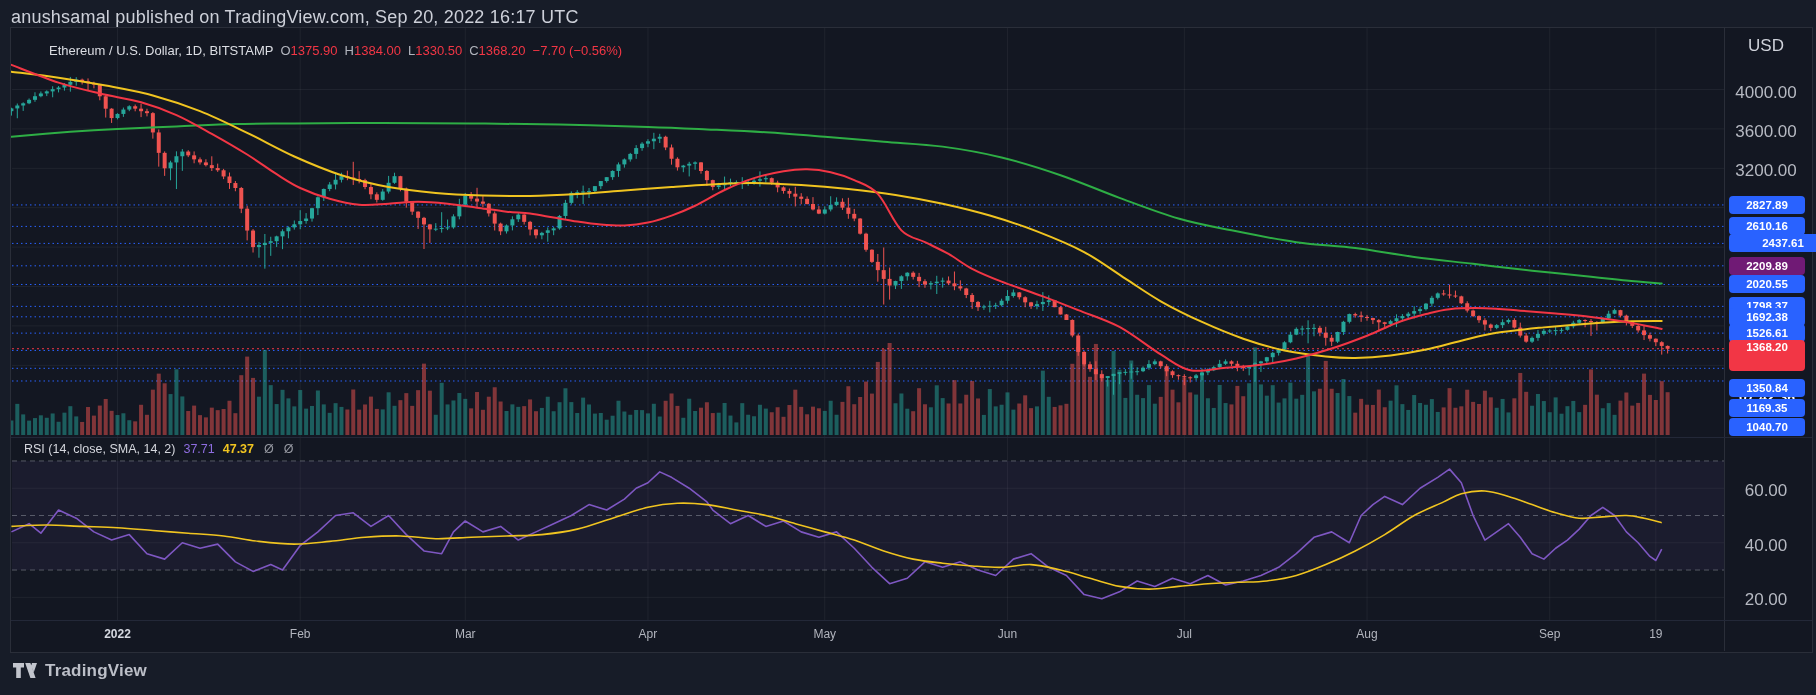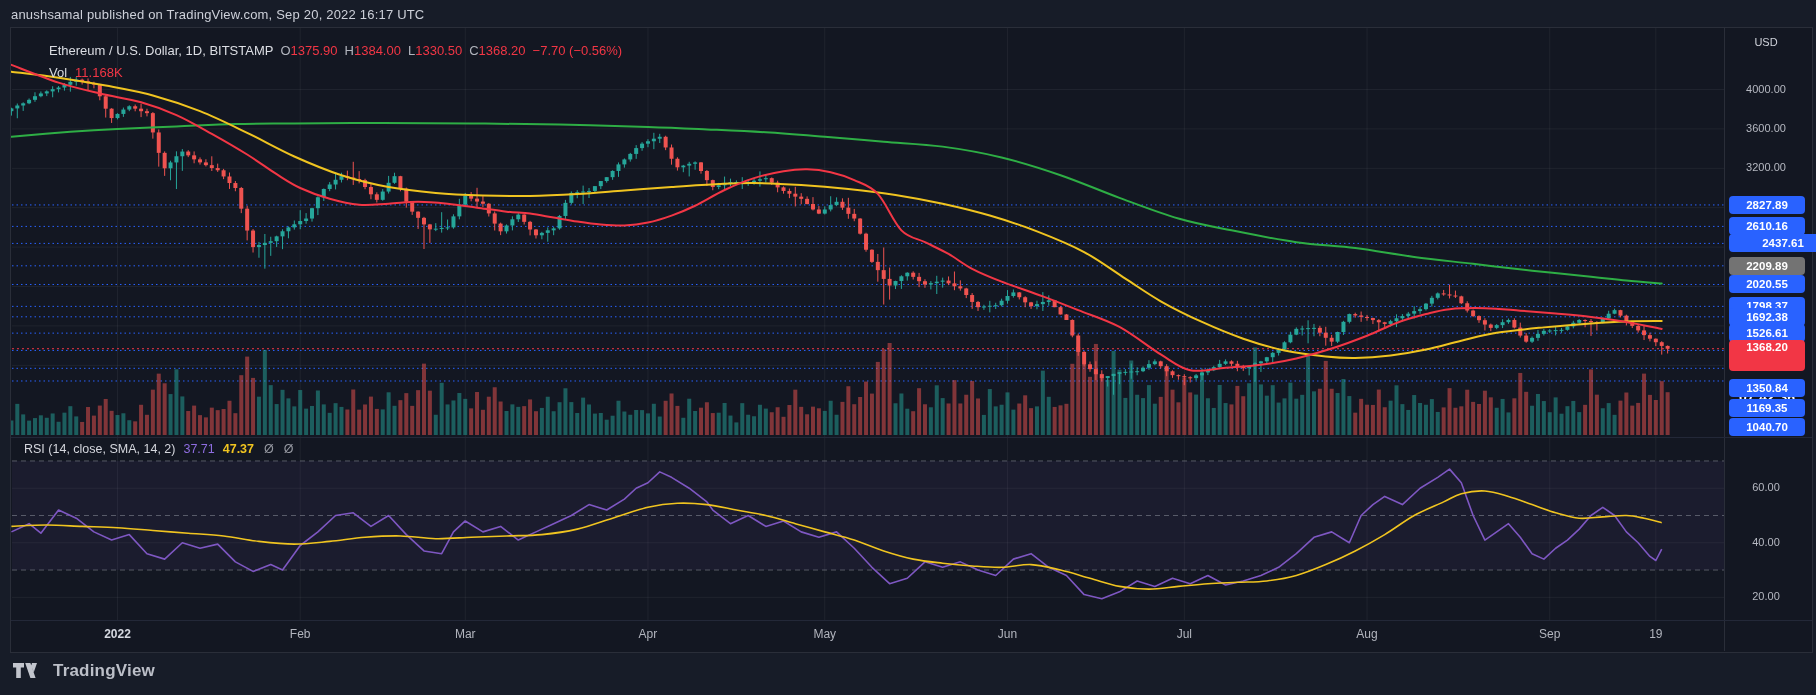--- a/index.html
+++ b/index.html
@@ -1,23 +1,23 @@
 <!DOCTYPE html>
 <html><head>
 <meta charset="utf-8">
 <style>
   html,body{margin:0;padding:0;background:#171c28;width:1816px;height:695px;overflow:hidden;
     font-family:"Liberation Sans",sans-serif;-webkit-font-smoothing:antialiased;}
-  .attr{position:absolute;left:11px;top:7px;font-size:13px;color:#cdd0d9;letter-spacing:.2px;}
+  .attr{position:absolute;left:11px;top:7px;font-size:18px;color:#cdd0d9;letter-spacing:.2px;}
   #chart{position:absolute;left:10px;top:27px;width:1801px;height:624px;background:#131722;
     border:1px solid #2a2e39;box-sizing:content-box;}
   #plot{position:absolute;left:0;top:0;}
   .sep{position:absolute;left:0;right:0;height:1px;background:#232838;}
   #axiscol{position:absolute;left:1713px;top:0;width:88px;height:623px;border-left:1px solid #2a2e39;}
-  .axlab{position:absolute;left:0;width:82px;text-align:center;font-size:11px;color:#b6b9c2;}
+  .axlab{position:absolute;left:0;width:82px;text-align:center;font-size:17px;color:#b6b9c2;}
   .pb{position:absolute;left:4px;width:76px;height:18px;border-radius:4px;color:#fff;
     font-size:11.5px;font-weight:bold;text-align:center;line-height:18px;}
   .pb.red{height:31px;line-height:15px;font-size:11.5px;}
   .pb.red .t2{font-weight:bold;font-size:14px;line-height:13px;margin-top:36px;}
   #timeaxis{position:absolute;left:0;top:592px;width:1713px;height:42px;}
   .tlab{position:absolute;top:7px;transform:translateX(-50%);font-size:12px;color:#b2b5be;white-space:nowrap;}
   .tlab.bold{font-weight:bold;color:#d5d8e0;}
   .lg{position:absolute;left:38px;top:15px;font-size:13px;color:#d8dade;white-space:nowrap;}
   .lg .row{height:22px;line-height:15px;}
   .lg .sym{color:#dcdee4;}
@@ -25,21 +25,21 @@
   .lg .v{color:#f23645;}
   .lg .chg{color:#f23645;margin-left:7px;}
   .lg .volv{color:#f23645;margin-left:8px;}
   .lg .s20{color:#f23645;margin-left:12px;}
   .lg .s50{color:#f0c420;font-weight:bold;margin-left:10px;}
   .lg .s200{color:#2eae45;font-weight:bold;margin-left:10px;}
   .rsilg{position:absolute;left:13px;top:414px;font-size:12.5px;color:#d4d6dd;white-space:nowrap;}
   .rsilg .v1{color:#8e6de0;margin-left:8px;}
   .rsilg .v2{color:#f0c420;font-weight:bold;margin-left:8px;}
   .rsilg .nul{color:#9598a1;margin-left:10px;}
-  .brand{position:absolute;left:13px;top:661px;display:flex;align-items:center;gap:16px;}
+  .brand{position:absolute;left:13px;top:661px;display:flex;align-items:center;gap:8px;}
   .brand span{font-size:17px;font-weight:bold;color:#bcbfc8;letter-spacing:.2px;}
 </style>
 </head>
 <body>
 
 <div class="attr">anushsamal published on TradingView.com, Sep 20, 2022 16:17 UTC</div>
 
 <div id="chart">
   <svg id="plot" width="1713" height="623">
       <line x1="106.5" x2="106.5" y1="0" y2="592" stroke="rgba(255,255,255,0.055)"></line>
@@ -929,38 +929,35 @@
       <path d="M0.40800000000000125 43.76999999999998 C8.26666666666667 44.75499999999999,31.842666666666666 47.38166666666667,47.56 49.68000000000001 C63.27733333333334 51.978333333333346,78.99466666666667 54.60500000000001,94.712 57.56 C110.42933333333333 60.51499999999999,126.14666666666668 63.141666666666644,141.864 67.40999999999997 C157.58133333333333 71.6783333333333,173.2986666666667 76.93166666666663,189.01600000000002 83.16999999999996 C204.73333333333335 89.40833333333329,220.45066666666668 97.28833333333331,236.168 104.83999999999997 C251.88533333333334 112.39166666666664,267.60266666666666 121.42083333333329,283.32 128.47999999999996 C299.0373333333333 135.53916666666663,314.75466666666665 142.10583333333332,330.472 147.195 C346.1893333333333 152.28416666666666,361.9066666666667 156.05999999999997,377.624 159.015 C393.34133333333335 161.97,409.0586666666667 163.52958333333333,424.776 164.925 C440.49333333333334 166.3204166666667,456.21066666666667 166.89499999999998,471.928 167.3875 C487.6453333333333 167.88,503.3626666666666 168.12625,519.0799999999999 167.88 C534.7973333333332 167.63375,550.5146666666666 166.81291666666664,566.232 165.90999999999997 C581.9493333333334 165.0070833333333,597.6666666666666 163.61166666666665,613.384 162.46249999999998 C629.1013333333334 161.3133333333333,644.8186666666668 160.08208333333332,660.5360000000001 159.015 C676.2533333333333 157.94791666666666,693.9353333333333 156.71666666666667,707.688 156.06 C721.4406666666666 155.40333333333334,729.2993333333334 154.91083333333333,743.052 155.075 C756.8046666666667 155.23916666666665,774.4866666666667 156.05999999999995,790.2040000000001 157.04499999999996 C805.9213333333335 158.02999999999997,821.6386666666667 159.34333333333333,837.356 160.985 C853.0733333333333 162.6266666666667,868.7906666666668 164.43249999999998,884.508 166.89499999999998 C900.2253333333333 169.3575,915.9426666666666 172.3125,931.66 175.76 C947.3773333333334 179.20749999999998,963.0946666666666 182.98333333333332,978.812 187.57999999999998 C994.5293333333334 192.17666666666665,1010.2466666666667 197.26583333333332,1025.964 203.33999999999997 C1041.6813333333332 209.41416666666663,1058.3809999999999 216.14499999999998,1073.116 224.02499999999998 C1087.851 231.90499999999997,1101.6036666666666 242.41166666666666,1114.374 250.62 C1127.1443333333334 258.8283333333333,1136.9676666666667 266.0516666666666,1149.738 273.275 C1162.5083333333334 280.49833333333333,1177.2433333333333 287.72166666666664,1190.996 293.96 C1204.7486666666668 300.1983333333333,1218.5013333333336 305.94416666666666,1232.2540000000001 310.705 C1246.0066666666667 315.4658333333333,1259.7593333333334 319.57,1273.512 322.525 C1287.2646666666665 325.47999999999996,1302.982 327.20375,1314.77 328.435 C1326.558 329.66625,1333.4343333333334 330.0766666666667,1344.24 329.9125 C1355.0456666666666 329.74833333333333,1367.816 328.84541666666667,1379.604 327.45 C1391.392 326.0545833333333,1403.18 324.00249999999994,1414.968 321.53999999999996 C1426.756 319.0775,1438.544 315.4658333333333,1450.332 312.67499999999995 C1462.1200000000001 309.8841666666666,1471.9433333333336 307.01124999999996,1485.6960000000001 304.79499999999996 C1499.4486666666667 302.57874999999996,1517.1306666666667 300.9370833333333,1532.848 299.3775 C1548.5653333333332 297.8179166666667,1566.2473333333332 296.4225,1580 295.4375 C1593.7526666666668 294.4525,1603.576 293.8588733333333,1615.364 293.4675 C1627.152 293.07612666666665,1644.834 293.15229999999997,1650.728 293.08925999999997" fill="none" stroke="#f0c420" stroke-width="2" stroke-linejoin="round" stroke-linecap="round"></path>
       <path d="M0.40800000000000125 36.875 C8.26666666666667 39.82999999999999,32.825 49.84416666666663,47.56 54.60499999999996 C62.295 59.36583333333329,75.06533333333333 62.15666666666666,88.818 65.44 C102.57066666666667 68.72333333333334,117.30566666666667 70.69333333333334,130.076 74.305 C142.84633333333332 77.91666666666667,153.652 81.85666666666663,165.44 87.10999999999996 C177.228 92.36333333333329,189.016 99.25833333333331,200.804 105.82499999999999 C212.592 112.39166666666667,225.36233333333334 119.77916666666665,236.168 126.50999999999999 C246.97366666666667 133.2408333333333,256.797 140.6283333333333,265.63800000000003 146.20999999999998 C274.47900000000004 151.79166666666666,280.373 155.89583333333334,289.214 160 C298.055 164.10416666666666,308.86066666666665 168.04416666666665,318.68399999999997 170.83499999999998 C328.5073333333333 173.6258333333333,338.3306666666667 175.92416666666668,348.154 176.745 C357.9773333333333 177.56583333333333,367.8006666666667 176.2525,377.624 175.76 C387.44733333333335 175.26749999999998,397.27066666666667 173.78999999999996,407.094 173.78999999999996 C416.9173333333333 173.78999999999996,426.7406666666667 174.77499999999998,436.564 175.76 C446.38733333333334 176.745,456.21066666666667 178.38666666666666,466.034 179.7 C475.8573333333333 181.01333333333332,486.663 182.65499999999997,495.504 183.64 C504.345 184.625,511.2213333333333 184.625,519.0799999999999 185.61 C526.9386666666666 186.59500000000003,534.7973333333333 188.23666666666668,542.656 189.55 C550.5146666666666 190.86333333333334,558.3733333333333 192.34083333333334,566.232 193.49 C574.0906666666666 194.63916666666668,581.9493333333334 195.78833333333333,589.808 196.445 C597.6666666666666 197.10166666666666,605.5253333333334 197.75833333333335,613.384 197.43 C621.2426666666667 197.10166666666666,629.1013333333334 196.11666666666665,636.96 194.47499999999997 C644.8186666666667 192.8333333333333,652.6773333333334 190.3708333333333,660.5360000000001 187.57999999999998 C668.3946666666667 184.78916666666666,675.271 181.9983333333333,684.112 177.72999999999996 C692.953 173.46166666666662,703.7586666666666 166.56666666666663,713.582 161.96999999999997 C723.4053333333334 157.3733333333333,733.2286666666666 153.26916666666665,743.052 150.14999999999998 C752.8753333333334 147.0308333333333,763.681 144.7325,772.522 143.255 C781.363 141.7775,788.2393333333334 141.1208333333333,796.0980000000001 141.28499999999997 C803.9566666666667 141.44916666666663,811.8153333333333 142.43416666666667,819.674 144.24 C827.5326666666666 146.04583333333335,835.3913333333334 148.50833333333335,843.25 152.12 C851.1086666666666 155.73166666666665,858.9673333333334 157.53749999999997,866.826 165.90999999999997 C874.6846666666667 174.28249999999997,882.5433333333334 194.31083333333333,890.402 202.355 C898.2606666666667 210.39916666666664,906.1193333333334 210.23499999999999,913.9780000000001 214.17499999999998 C921.8366666666667 218.11499999999998,929.6953333333333 221.56249999999997,937.554 225.99499999999998 C945.4126666666666 230.42749999999998,952.289 236.17333333333332,961.13 240.76999999999998 C969.971 245.36666666666665,978.812 248.97833333333332,990.6 253.575 C1002.388 258.1716666666667,1019.0876666666668 263.5891666666667,1031.8580000000002 268.35 C1044.6283333333336 273.11083333333335,1054.4516666666666 277.05083333333334,1067.222 282.14 C1079.9923333333334 287.22916666666663,1094.7273333333333 291.4975,1108.48 298.885 C1122.2326666666668 306.2725,1137.95 319.2416666666667,1149.738 326.46500000000003 C1161.526 333.6883333333334,1168.4023333333334 340.00875,1179.208 342.225 C1190.0136666666667 344.44125,1202.784 340.66541666666666,1214.5720000000001 339.7625 C1226.3600000000001 338.8595833333333,1238.148 338.3670833333333,1249.936 336.8075 C1261.724 335.2479166666667,1273.512 333.11375,1285.3 330.405 C1297.088 327.69624999999996,1308.876 324.3308333333333,1320.664 320.555 C1332.452 316.7791666666667,1345.2223333333334 312.0183333333333,1356.028 307.75 C1366.8336666666667 303.4816666666667,1375.6746666666668 298.5566666666667,1385.498 294.945 C1395.3213333333333 291.3333333333333,1406.127 288.37833333333333,1414.968 286.08 C1423.8090000000002 283.78166666666664,1428.7206666666668 282.14,1438.544 281.155 C1448.3673333333334 280.16999999999996,1462.1200000000001 279.9237499999999,1473.9080000000001 280.16999999999996 C1485.6960000000001 280.41625,1497.484 281.7295833333333,1509.272 282.6325 C1521.06 283.53541666666666,1532.848 284.5204166666666,1544.636 285.5875 C1556.424 286.65458333333333,1568.212 287.6395833333333,1580 289.03499999999997 C1591.788 290.43041666666664,1603.576 291.97867249999996,1615.364 293.96 C1627.152 295.9413275,1644.834 299.7624708333333,1650.728 300.922965" fill="none" stroke="#f23645" stroke-width="2" stroke-linejoin="round" stroke-linecap="round"></path>
       <polyline points="0.40800000000000125,503.862 18.090000000000003,495.681 29.878,505.2255 47.56,482.046 65.24199999999999,490.227 82.924,503.862 100.606,512.043 118.288,506.589 135.97,525.678 153.652,531.132 171.334,514.77 189.01600000000002,520.224 206.698,516.1335 224.38,533.859 242.062,543.4035 259.744,536.586 271.53200000000004,542.04 289.214,517.497 306.896,503.862 324.578,487.5 342.26,484.773 359.942,498.408 377.624,487.5 395.306,506.589 412.988,522.951 430.67,525.678 442.458,503.862 454.246,492.954 471.928,503.862 489.61,498.408 507.29200000000003,512.043 524.9739999999999,503.862 542.656,495.681 560.338,487.5 578.02,476.592 595.702,482.046 613.384,471.138 625.172,460.23 636.96,454.776 648.748,443.868 660.5360000000001,449.322 678.218,460.23 695.9,473.865 701.794,482.046 719.476,495.681 737.158,487.5 754.84,498.408 772.522,492.954 790.2040000000001,503.862 807.886,509.316 825.568,503.862 843.25,520.224 860.932,539.313 878.614,555.675 896.296,550.221 913.9780000000001,533.859 931.66,539.313 949.342,533.859 967.024,542.04 984.706,547.494 1002.388,531.132 1020.07,525.678 1037.752,539.313 1055.434,547.494 1073.116,566.583 1090.798,570.6735 1108.48,563.856 1126.162,552.948 1143.844,558.402 1161.526,550.221 1179.208,555.675 1196.89,547.494 1214.5720000000001,557.0385 1232.2540000000001,552.948 1249.936,547.494 1267.618,539.313 1285.3,525.678 1302.982,509.316 1320.664,503.862 1338.346,514.77 1350.134,487.5 1361.922,476.592 1373.71,468.411 1391.392,476.592 1409.074,460.23 1426.756,449.322 1438.544,441.141 1450.332,454.776 1462.1200000000001,487.5 1473.9080000000001,512.043 1485.6960000000001,503.862 1497.484,495.681 1509.272,509.316 1521.06,525.678 1532.848,531.132 1544.636,520.224 1556.424,512.043 1568.212,501.135 1580,487.5 1591.788,479.319 1603.576,487.5 1615.364,503.862 1627.152,514.77 1638.94,528.405 1644.834,532.4955 1650.728,521.01483" fill="none" stroke="#7e57c2" stroke-width="1.6" stroke-linejoin="round"></polyline>
       <path d="M0.40800000000000125 498.408 C6.302 498.18075,23.983999999999995 497.04449999999997,35.77199999999999 497.04449999999997 C47.55999999999999 497.04449999999997,59.34799999999999 497.9535,71.136 498.408 C82.92399999999999 498.8625,94.712 499.08975,106.5 499.7715 C118.288 500.45325,130.076 501.5895,141.864 502.4985 C153.65200000000002 503.40749999999997,165.44 504.3165,177.228 505.2255 C189.01600000000002 506.1345,200.80399999999997 506.589,212.59199999999998 507.9525 C224.38 509.316,236.168 512.043,247.95600000000002 513.4065 C259.744 514.7700000000001,271.532 516.1335,283.32 516.1335 C295.108 516.1335,306.89599999999996 514.5427500000001,318.68399999999997 513.4065 C330.472 512.27025,342.26 510.22499999999997,354.048 509.316 C365.836 508.407,377.624 507.72524999999996,389.41200000000003 507.9525 C401.20000000000005 508.17975,412.988 510.45225000000005,424.776 510.6795 C436.564 510.90675,448.352 509.77049999999997,460.14 509.316 C471.928 508.8615,483.716 508.407,495.504 507.9525 C507.29200000000003 507.498,519.0799999999999 507.72525,530.8679999999999 506.589 C542.656 505.45275,554.444 503.86199999999997,566.232 501.135 C578.02 498.408,589.808 493.86299999999994,601.596 490.227 C613.384 486.591,626.1543333333334 481.81875,636.96 479.319 C647.7656666666667 476.81925,656.6066666666668 475.683,666.4300000000001 475.2285 C676.2533333333333 474.774,686.0766666666666 475.45574999999997,695.9 476.592 C705.7233333333334 477.72825,715.5466666666666 480.228,725.37 482.046 C735.1933333333334 483.864,745.0166666666667 485.2275,754.84 487.5 C764.6633333333334 489.7725,774.4866666666667 492.95399999999995,784.3100000000001 495.681 C794.1333333333334 498.408,803.9566666666667 501.135,813.78 503.862 C823.6033333333332 506.58900000000006,833.4266666666666 508.8615,843.25 512.043 C853.0733333333334 515.2245,862.8966666666666 519.7695,872.72 522.951 C882.5433333333334 526.1325,892.3666666666668 529.0867499999999,902.19 531.132 C912.0133333333333 533.17725,921.8366666666666 534.08625,931.66 535.2225 C941.4833333333333 536.35875,951.3066666666666 537.26775,961.13 537.9495 C970.9533333333334 538.6312499999999,980.7766666666666 539.54025,990.6 539.313 C1000.4233333333334 539.08575,1010.2466666666667 536.1315,1020.07 536.586 C1029.8933333333334 537.0405000000001,1039.7166666666667 539.7674999999999,1049.54 542.04 C1059.3633333333332 544.3125,1069.1866666666667 547.494,1079.01 550.221 C1088.8333333333333 552.948,1098.6566666666668 556.5840000000001,1108.48 558.402 C1118.3033333333333 560.22,1128.1266666666668 561.129,1137.95 561.129 C1147.7733333333333 561.129,1157.5966666666668 559.311,1167.42 558.402 C1177.2433333333333 557.493,1187.0666666666668 556.3567499999999,1196.89 555.675 C1206.7133333333334 554.99325,1216.5366666666669 554.7660000000001,1226.3600000000001 554.3115 C1236.1833333333334 553.857,1246.0066666666667 554.08425,1255.83 552.948 C1265.6533333333332 551.81175,1275.4766666666667 550.221,1285.3 547.494 C1295.1233333333332 544.767,1304.9466666666667 540.6765,1314.77 536.586 C1324.5933333333332 532.4955,1334.4166666666667 527.9505,1344.24 522.951 C1354.0633333333333 517.9515,1363.8866666666668 512.4975,1373.71 506.589 C1383.5333333333333 500.6805,1393.3566666666668 492.954,1403.18 487.5 C1413.0033333333333 482.046,1424.7913333333333 477.501,1432.65 473.865 C1440.5086666666668 470.22900000000004,1443.4556666666667 467.502,1450.332 465.684 C1457.2083333333335 463.86600000000004,1466.0493333333334 462.5025,1473.9080000000001 462.957 C1481.7666666666669 463.4115,1489.6253333333334 466.1385,1497.484 468.411 C1505.3426666666664 470.6835,1513.2013333333332 473.865,1521.06 476.592 C1528.9186666666667 479.31899999999996,1536.7773333333332 482.50050000000005,1544.636 484.773 C1552.4946666666667 487.0455,1560.3533333333332 489.54525,1568.212 490.227 C1576.0706666666667 490.90874999999994,1583.9293333333333 489.318,1591.788 488.8635 C1599.6466666666668 488.409,1608.4876666666667 487.27275,1615.364 487.5 C1622.2403333333334 487.72725,1627.152 489.031665,1633.046 490.227 C1638.94 491.422335,1647.781 493.931175,1650.728 494.67201" fill="none" stroke="#f0c420" stroke-width="1.6" stroke-linejoin="round"></path>
     </svg>
 
   <div class="lg">
     <div class="row">
       <span class="sym">Ethereum / U.S. Dollar, 1D, BITSTAMP</span><span class="k">O</span><span class="v">1375.90</span><span class="k">H</span><span class="v">1384.00</span><span class="k">L</span><span class="v">1330.50</span><span class="k">C</span><span class="v">1368.20</span><span class="chg">−7.70 (−0.56%)</span>
     </div>
-    <div class="row">
-      <span>Vol</span><span class="volv">11.168K</span>
-    </div>
   </div>
 
   <div class="rsilg">
     <span>RSI (14, close, SMA, 14, 2)</span><span class="v1">37.71</span><span class="v2">47.37</span><span class="nul">Ø</span><span class="nul">Ø</span>
   </div>
 
   <div id="axiscol">
     <div class="axlab" style="top:8px;color:#cfd2da;">USD</div>
   <div class="axlab" style="top: 54.5px;">4000.00</div>
       <div class="axlab" style="top: 93.9px;">3600.00</div>
       <div class="axlab" style="top: 133.3px;">3200.00</div>
       <div class="pb" style="top: 167.953px; background: rgb(41, 98, 255);">2827.89</div>
       <div class="pb" style="top: 189.399px; background: rgb(41, 98, 255);">2610.16</div>
       <div class="pb" style="top: 206.395px; background: rgb(41, 98, 255); padding-left: 16px;">2437.61</div>
-      <div class="pb" style="top: 228.826px; background: #737373;">2209.89</div>
+      <div class="pb" style="top: 228.826px; background: #701a75;">2209.89</div>
       <div class="pb" style="top: 247.476px; background: rgb(41, 98, 255);">2020.55</div>
       <div class="pb" style="top: 269.361px; background: rgb(41, 98, 255);">1798.37</div>
       <div class="pb" style="top: 279.801px; background: rgb(41, 98, 255);">1692.38</div>
       <div class="pb" style="top: 296.129px; background: rgb(41, 98, 255);">1526.61</div>
       <div class="pb red" style="top: 311.732px; background: rgb(242, 54, 69);">1368.20<div class="t2">07:42:36</div></div>
       <div class="pb" style="top: 351px; background: rgb(41, 98, 255);">1350.84</div>
       <div class="pb" style="top: 371px; background: rgb(41, 98, 255);">1169.35</div>
       <div class="pb" style="top: 390px; background: rgb(41, 98, 255);">1040.70</div>
       <div class="axlab" style="top: 453.23px;">60.00</div>
       <div class="axlab" style="top: 507.77px;">40.00</div>

